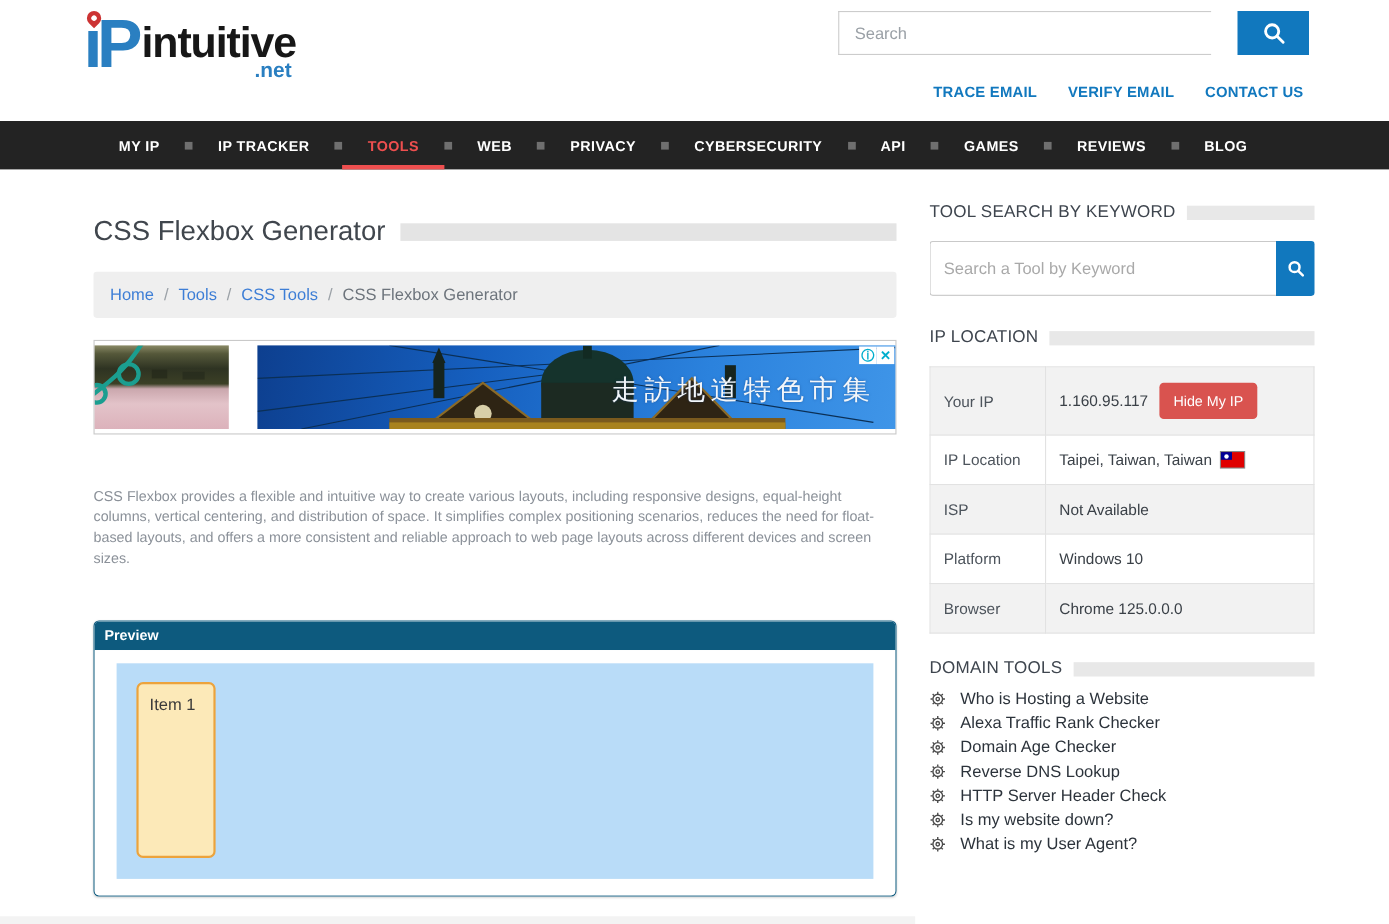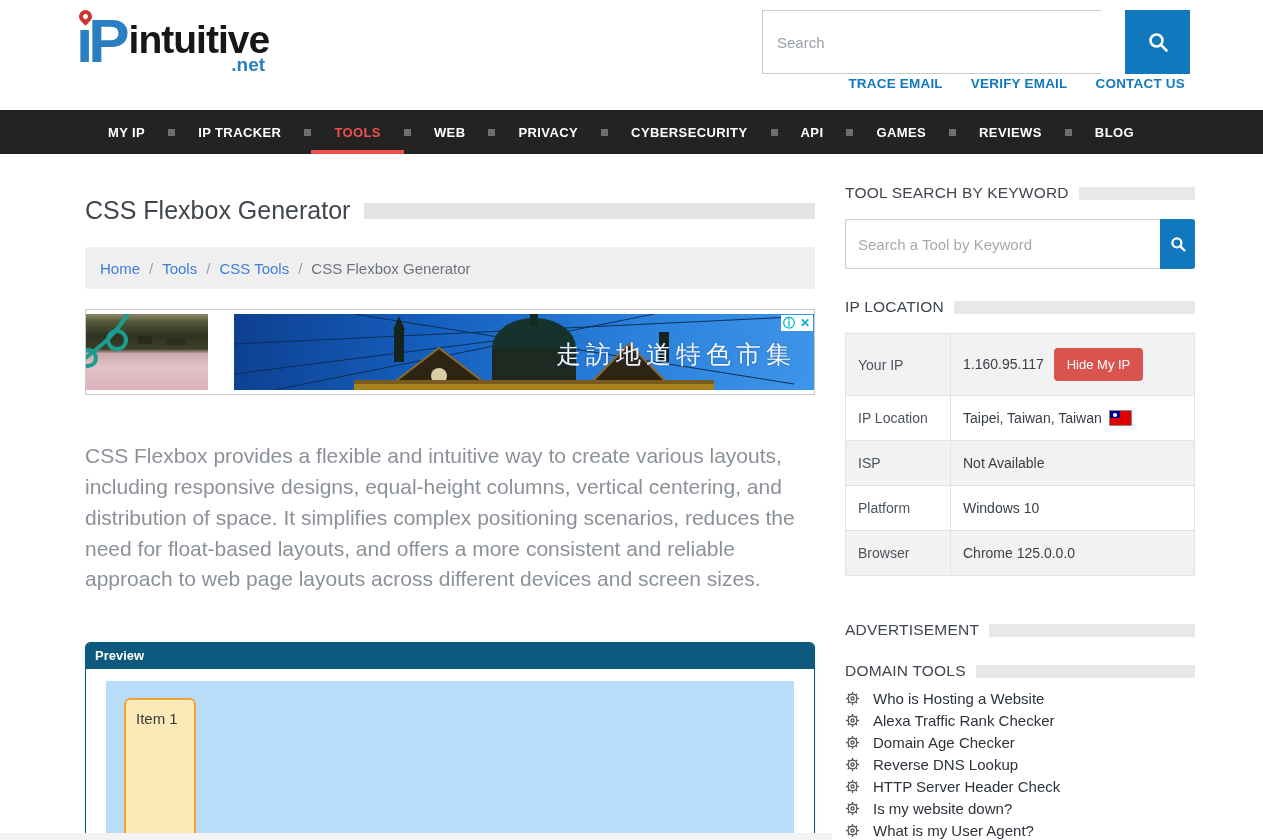--- a/index.html
+++ b/index.html
@@ -11,21 +11,21 @@
   .logo { position:absolute; left:76px; top:6px; display:flex; align-items:flex-start; cursor:pointer; }
   .logo-mark { position:relative; font-weight:bold; font-size:62px; line-height:70px;
                color:#2a7fc1; letter-spacing:-5px; }
   .pin { position:absolute; left:3px; top:4px; width:13px; height:13px; background:#c33; border-radius:50% 50% 50% 0;
          transform:rotate(-45deg); }
   .pin::after { content:""; position:absolute; left:4px; top:4px; width:5px; height:5px; border-radius:50%; background:#fff; }
   .logo-textwrap { margin-left:4px; margin-top:14px; }
   .logo-text { font-size:39px; font-weight:bold; color:#171717; letter-spacing:-1px; line-height:40px; }
   .logo-tld { display:block; text-align:right; color:#2a7fc1; font-weight:bold; font-size:19px; margin-top:-6px; padding-right:4px; }
 
-  .hsearch { position:absolute; left:762px; top:10px; width:428px; height:64px; display:flex;gap:24px; }
+  .hsearch { position:absolute; left:762px; top:10px; width:428px; height:40px; display:flex;gap:24px; }
   .hsearch input { flex:1; border:1px solid #ccc; border-right:none; padding:0 14px; font-size:15px; color:#333; outline:none; }
   .hsearch input::placeholder { color:#9aa0a6; }
   .hsearch button { width:65px; background:#1178be; border:none; cursor:pointer; display:flex; align-items:center; justify-content:center; }
   .hlinks { position:absolute; right:78px; top:76px; display:flex; gap:28px; }
   .hlinks a { color:#1178be; font-size:13.5px; font-weight:bold; text-decoration:none; letter-spacing:.2px; }
 
   
   .nav { position:absolute; top:110px; left:0; width:1263px; height:44px; background:#232323;
          display:flex; align-items:center; padding-left:85px; }
   .nav-item { position:relative; height:44px; display:flex; align-items:center; padding:0 23px;
@@ -51,21 +51,21 @@
   .ad-left { width:122px; height:76px; position:relative; overflow:hidden; flex:none;
              background:linear-gradient(180deg,#8a8a66 0,#55583a 10%,#2e3322 28%,#3c4026 46%,#caa7ad 52%,#e3c3c9 70%,#dcb2bb 100%); }
   .ad-main { margin-left:26px; flex:1; height:76px; position:relative; overflow:hidden;
              background:linear-gradient(100deg,#0d3f8f 0%,#1660c0 35%,#2b82dd 70%,#3f95e8 100%); }
   .ad-caption { position:absolute; right:18px; top:24px; color:#f2f6fa; font-size:25px; letter-spacing:5px;
                 text-shadow:0 0 2px rgba(20,60,120,.6); white-space:nowrap; }
   .ad-badges { position:absolute; right:1px; top:1px; display:flex; }
   .ad-badge { width:16px; height:16px; background:#fff; color:#00aecd; font-size:12px; line-height:16px;
               text-align:center; cursor:pointer; font-weight:bold; }
 
-  .desc { margin-top:46px; width:730px; font-size:21px; line-height:1.47; color:#8b9199; }
+  .desc { margin-top:46px; width:730px; font-size:13px; line-height:1.47; color:#8b9199; }
 
   
   .preview { margin-top:47px; border:1px solid #0d5a7e; border-radius:5px; overflow:hidden;
              box-shadow:0 1px 2px rgba(0,0,0,.15); }
   .preview-head { background:#0d5a7e; color:#fff; font-size:13px; font-weight:bold; padding:5px 9px 6px; }
   .preview-body { background:#fff; padding:12px 20px 15px; }
   .flex-box { background:#b9dcf8; height:196px; padding:17px 0 0 18px; }
   .flex-item { width:72px; height:160px; background:#fce9b8; border:2px solid #eca33c; border-radius:6px;
                padding:10px 0 0 10px; font-size:15px; color:#3a3a3a; }
   .bottom-strip { position:absolute; left:0; bottom:0; width:832px; height:7px; background:#f3f3f3; }
@@ -283,24 +283,20 @@
       <td class="lbl">Platform</td>
       <td class="val">Windows 10</td>
     </tr>
     <tr>
       <td class="lbl">Browser</td>
       <td class="val">Chrome 125.0.0.0</td>
     </tr>
   </tbody>
     </table>
 
-  <div class="sb-heading sb-head-adv">
-    <span>ADVERTISEMENT</span>
-      <i></i>
-  </div>
 
   <div class="sb-heading sb-head-dom">
     <span>DOMAIN TOOLS</span>
       <i></i>
   </div>
 
   <ul class="tools-list">
     <li>
       <svg class="gear" width="15" height="15" viewBox="0 0 24 24" fill="none" stroke="#4a4a4a" stroke-width="2">
           <circle cx="12" cy="12" r="7"></circle>

